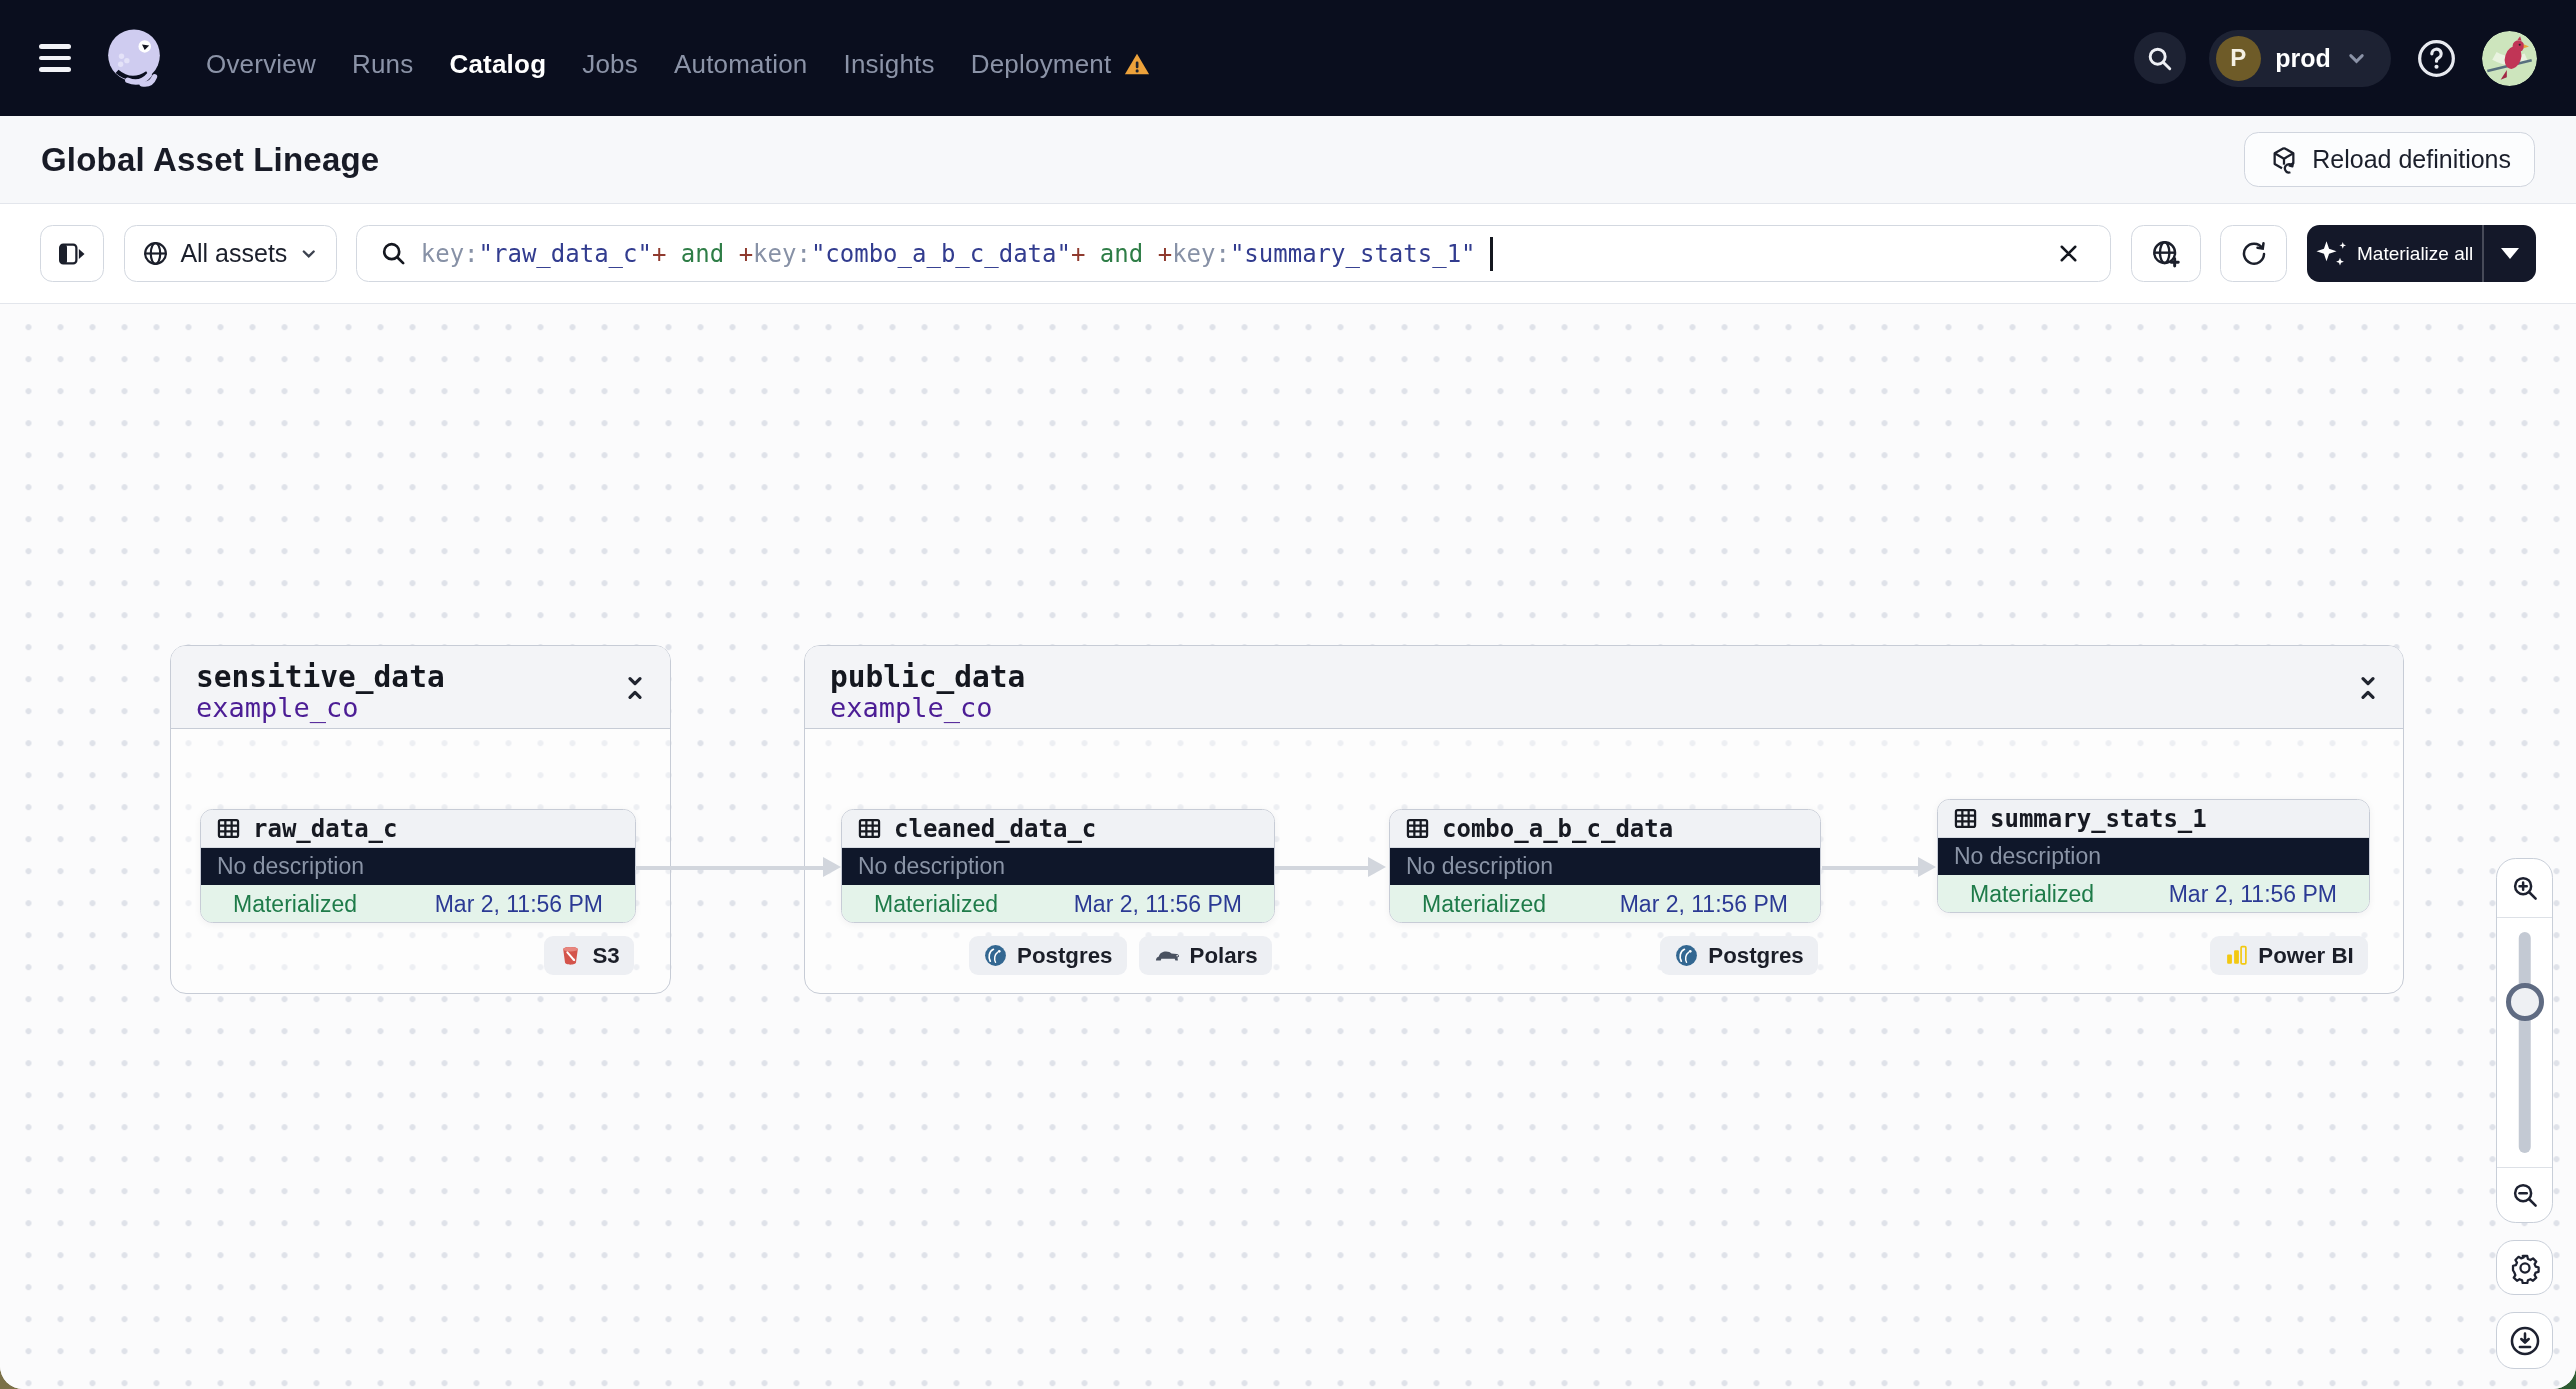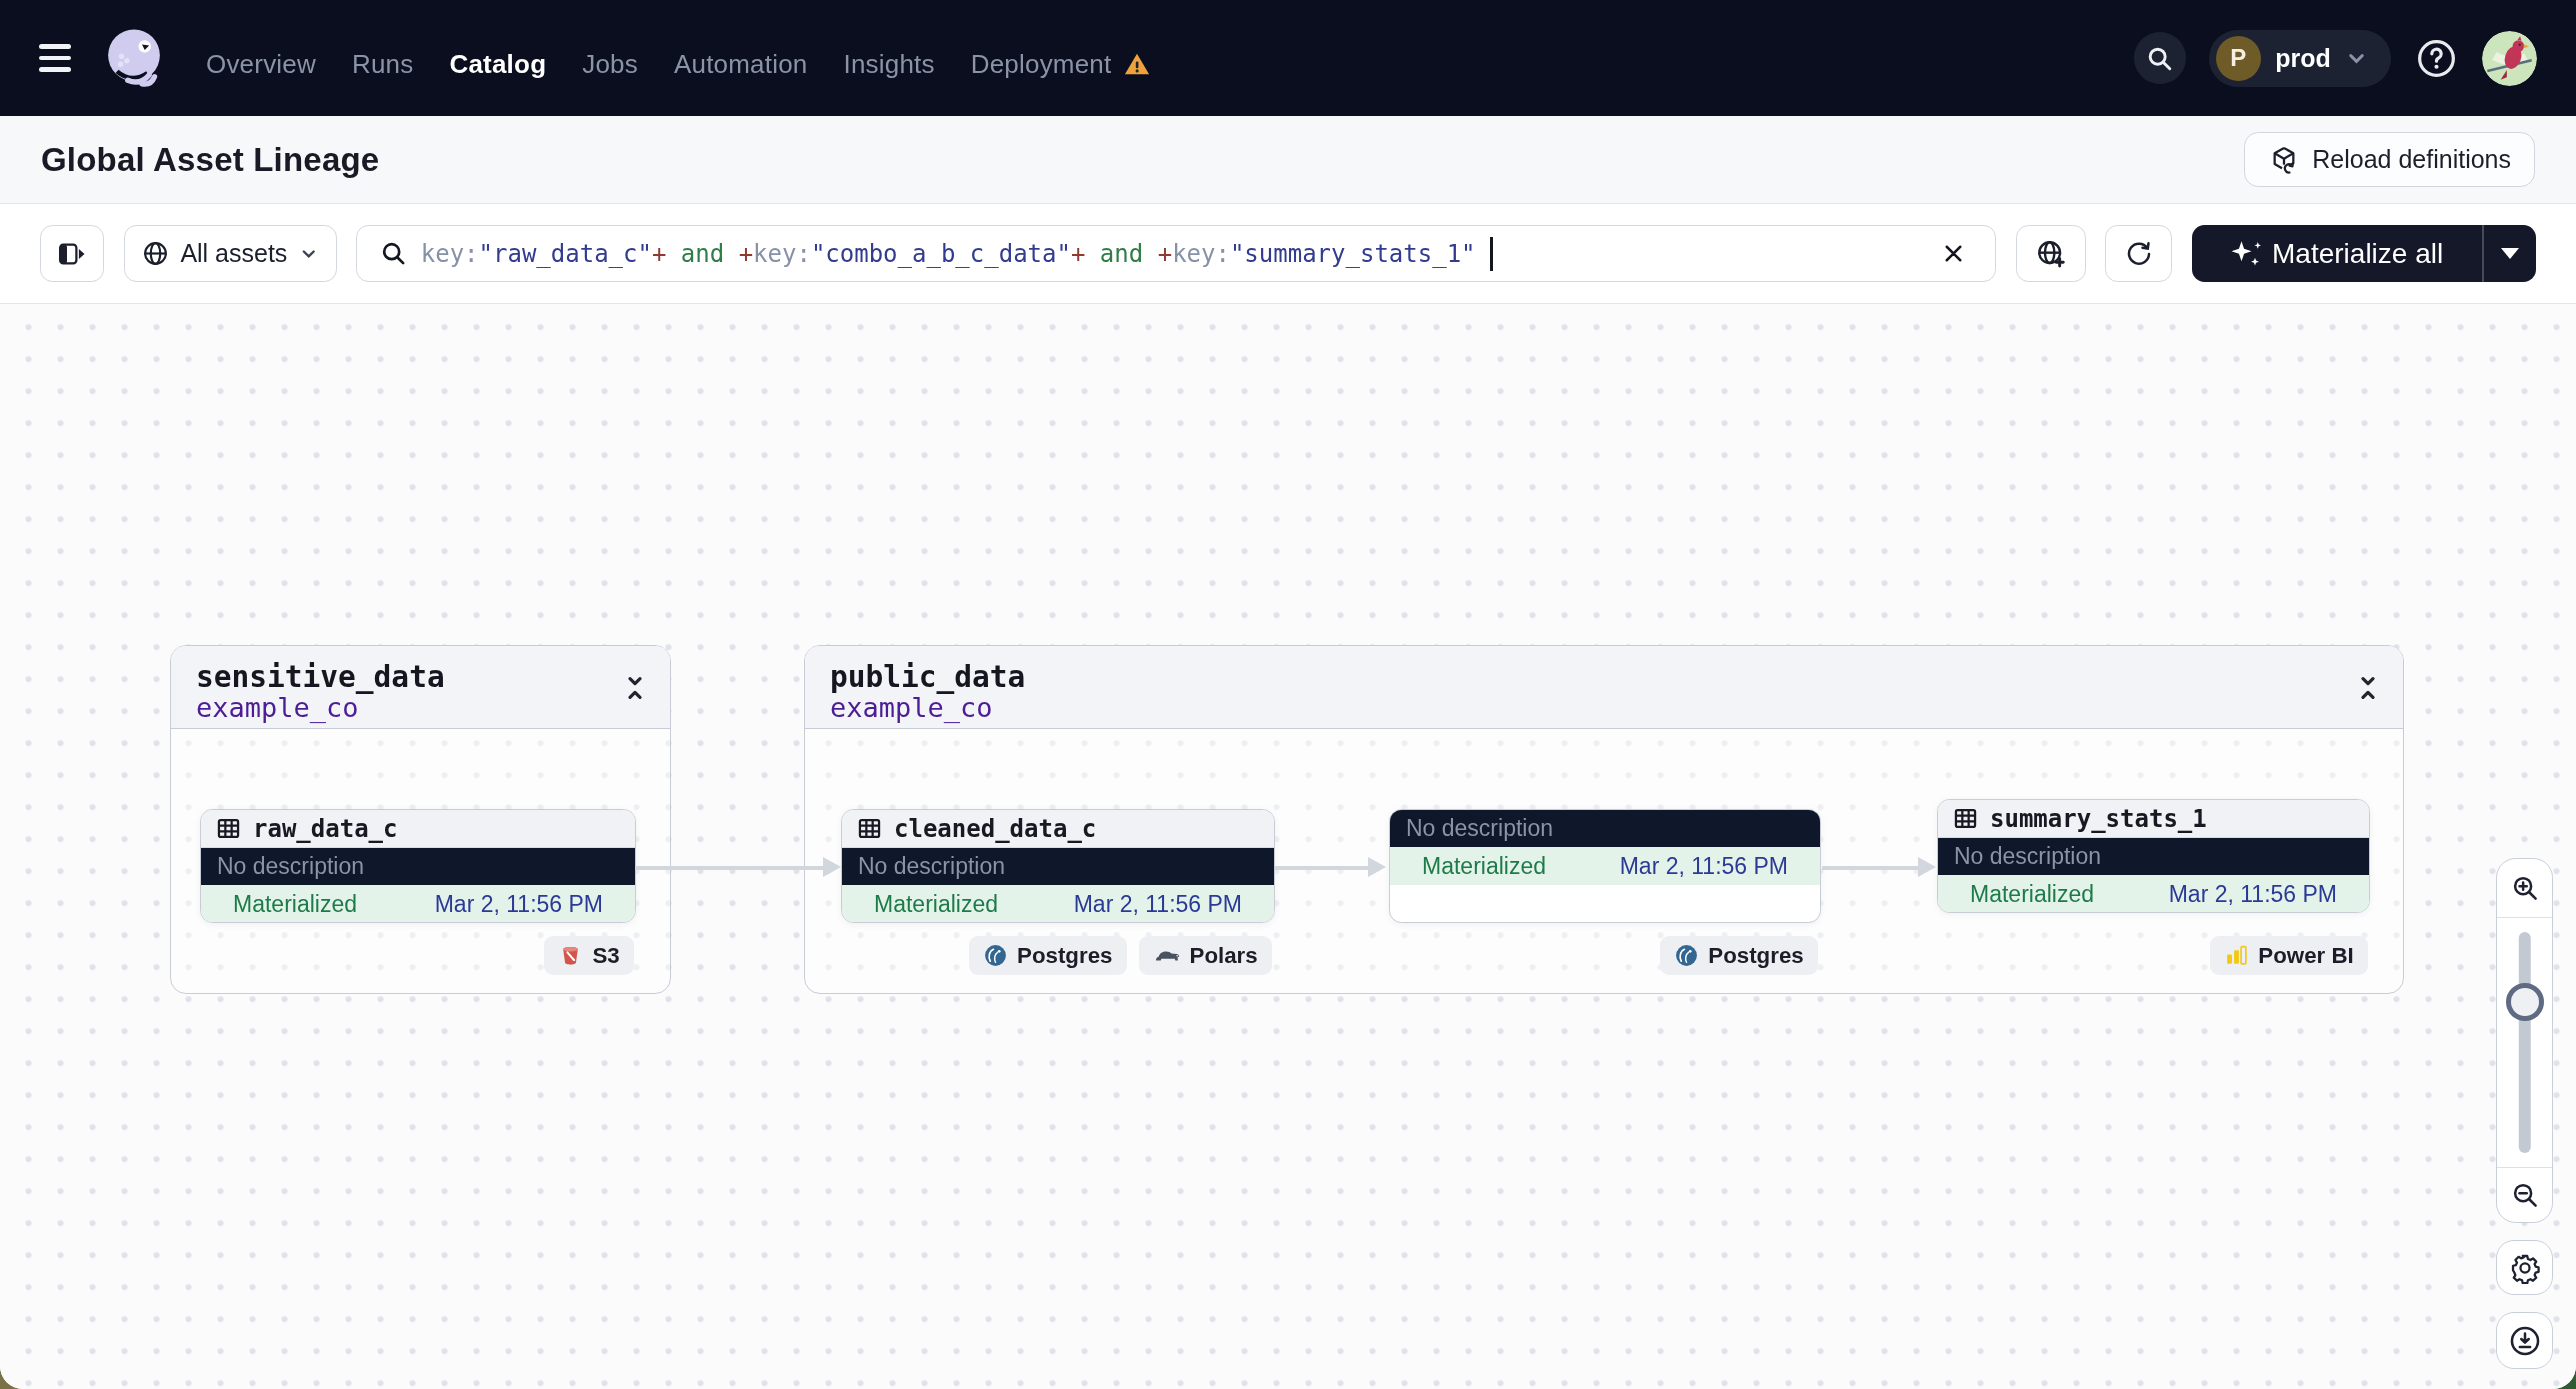--- a/index.html
+++ b/index.html
@@ -57,21 +57,21 @@
   }
   .search-box {
     flex:1 1 auto; height:57px; border:1.8px solid #d3d8e0; border-radius:12.5px; background:#fff;
     display:flex; align-items:center; padding:0 22px; gap:12.5px; overflow:hidden;
   }
   .query { font-family:"DejaVu Sans Mono", monospace; font-size:24px; white-space:pre; display:flex; align-items:center; }
   .tok-gray { color:#8791a6; } .tok-navy { color:#323c8f; } .tok-red { color:#8f3a2e; } .tok-green { color:#2e7d46; }
   .caret { display:inline-block; width:2.7px; height:34px; background:#14171f; margin-left:1.8px; }
   .clear-x { margin-left:auto; width:39px; height:39px; display:flex; align-items:center; justify-content:center; cursor:pointer; flex:0 0 auto; }
   .materialize { display:flex; height:57px; border-radius:12.5px; overflow:hidden; background:#141829; color:#fff; flex:0 0 auto; cursor:pointer; }
-  .materialize .main { display:flex; align-items:center; gap:11px; padding:0 39px; font-size:28px; font-weight:500; }
+  .materialize .main { display:flex; align-items:center; gap:11px; padding:0 9px; font-size:19px; font-weight:500; }
   .materialize .split { width:1.8px; background:rgba(255,255,255,.22); }
   .materialize .caret-part { width:52px; display:flex; align-items:center; justify-content:center; }
   .dd-triangle { width:0; height:0; border-left:9.8px solid transparent; border-right:9.8px solid transparent; border-top:11.6px solid #fff; }
 
   
   .canvas {
     position:relative; height:1085px; background-color:#fbfbfc;
     background-image:radial-gradient(circle,#dfe2e9 2.7px,transparent 3.2px);
     background-size:32px 32px; background-position:12.5px 7.2px;
   }
@@ -412,20 +412,29 @@
             <svg width="27" height="21.5" viewBox="0 0 28 22">
                 <path d="M2 16 c0-2.5 1.5-4 3-4.3 C6 8 9 6.5 12.5 6.5 c2.8 0 4.5.8 5.6 2.2 l5.4.6 c1.4.2 2.5 1.2 2.5 2.5 l-1.6 1 .4 3.2 h-2.6 l-.7-2 H7.6 l-.6 2 H4.2 L3.6 16 Z" fill="#4a5260"></path>
                 <circle cx="24" cy="11" r="0.8" fill="#fff"></circle>
               </svg>
           </span>
           <span>Polars</span>
         </div>
       </div>
 
       <div class="node" style="left:584px; top:163px; width:432px;">
+        <div class="node-header">
+          <span>
+            <svg width="27" height="27" viewBox="0 0 24 24" fill="none" stroke="#171a22" stroke-width="2">
+                <rect x="3.5" y="4.5" width="17" height="15" rx="1.5"></rect>
+                <path d="M3.5 9.5 H20.5 M3.5 14.5 H20.5 M9.2 4.5 V19.5 M14.8 4.5 V19.5"></path>
+              </svg>
+          </span>
+          <span class="node-name">combo_a_b_c_data</span>
+        </div>
         <div class="node-desc">No description</div>
         <div class="node-status">
           <span class="status-label">Materialized</span>
           <span class="status-time">Mar 2, 11:56 PM</span>
         </div>
       </div>
       <div class="tag-row" style="top:290px; right:585px;">
         <div class="tag">
           <span>
             <svg width="25" height="25" viewBox="0 0 24 24">

